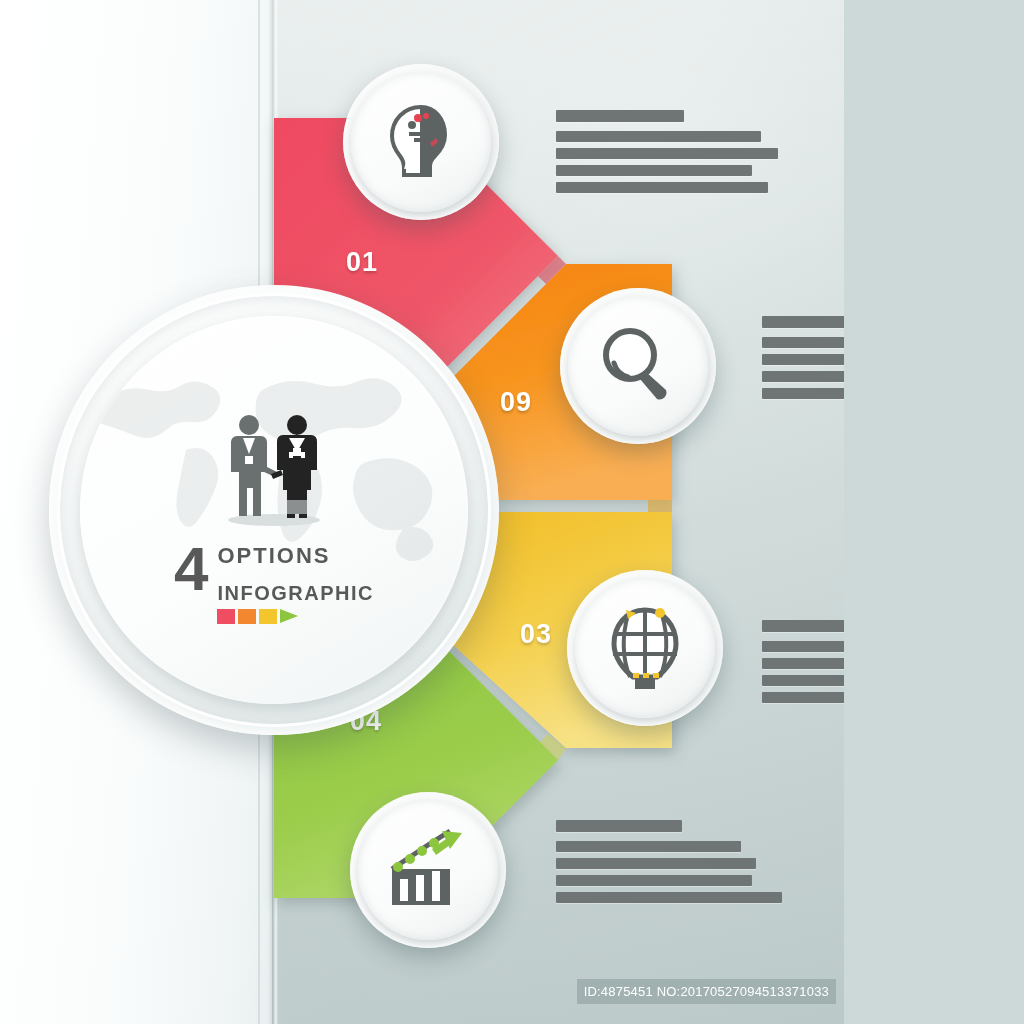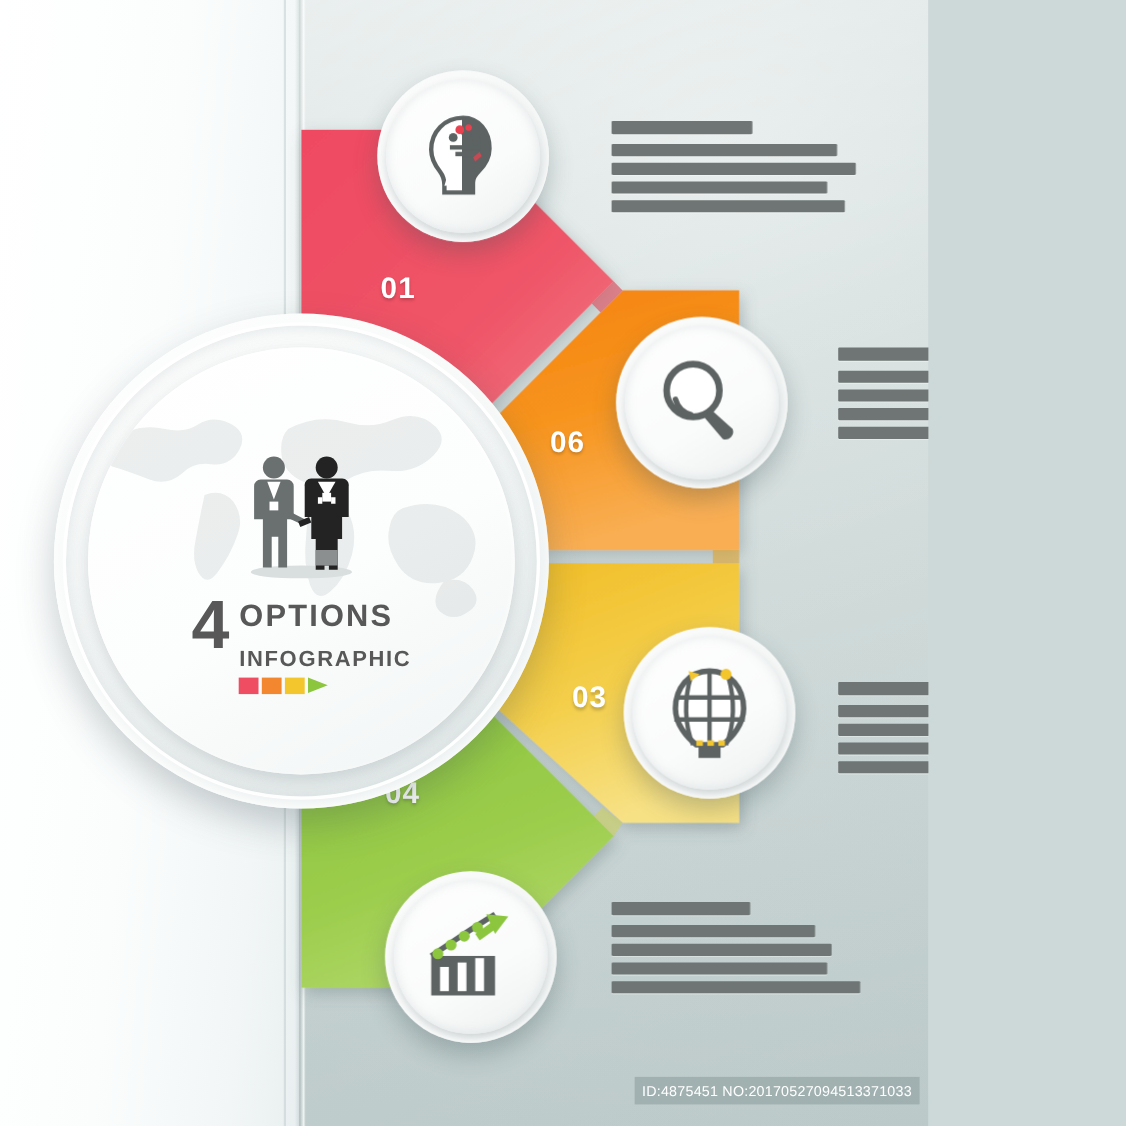--- a/index.html
+++ b/index.html
@@ -78,21 +78,21 @@
   .hero-caption{
     display:flex;align-items:flex-start;justify-content:center;gap:9px;
     margin-top:14px;
   }
   .hero-num{
     font-size:62px;line-height:.92;font-weight:bold;color:#585858;
     font-family:"Liberation Sans", sans-serif;
   }
   .hero-words{padding-top:5px;text-align:left;}
   .hero-w1{
-    font-size:28px;font-weight:bold;color:#585858;letter-spacing:2px;line-height:1.04;
+    font-size:22px;font-weight:bold;color:#585858;letter-spacing:2px;line-height:1.04;
   }
   .hero-w2{
     font-size:20px;font-weight:bold;color:#585858;letter-spacing:1.5px;line-height:1.12;margin-top:14px;
   }
   .swatches{display:flex;gap:3px;margin-top:5px;}
   .sw{width:18px;height:15px;}
   .sw.arrow{
     width:0;height:0;border-top:7.5px solid transparent;border-bottom:7.5px solid transparent;
   }
 
@@ -226,21 +226,21 @@
     </g>
 
     <path d="M558,256 L566,264 L546,284 L538,276 Z" fill="#d9606f" opacity=".75"></path>
     <path d="M672,500 L672,512 L648,512 L648,500 Z" fill="#e0a32b" opacity=".6"></path>
     <path d="M566,748 L558,760 L540,742 L548,734 Z" fill="#cdd15a" opacity=".6"></path>
 
     <circle cx="274" cy="508" r="196" fill="none"></circle>
   </svg>
 
   <div class="num-tag n1">01</div>
-  <div class="num-tag n2">06</div>
+  <div class="num-tag n2">09</div>
   <div class="num-tag n3">03</div>
   <div class="num-tag n4">04</div>
 
   <div class="hero-outer">
     <div class="hero-ring"></div>
     <div class="hero-inner">
 
       <svg class="hero-map" viewBox="0 0 420 250">
         <g fill="#8d9a9a">
           <path d="M36,58 q22,-16 48,-10 q18,4 30,-4 q16,-10 34,2 q10,8 4,20 q-8,16 -26,14 q-16,-2 -26,8 q-14,12 -30,6 q-20,-8 -34,-12 q-10,-4 0,-24 Z"></path>

